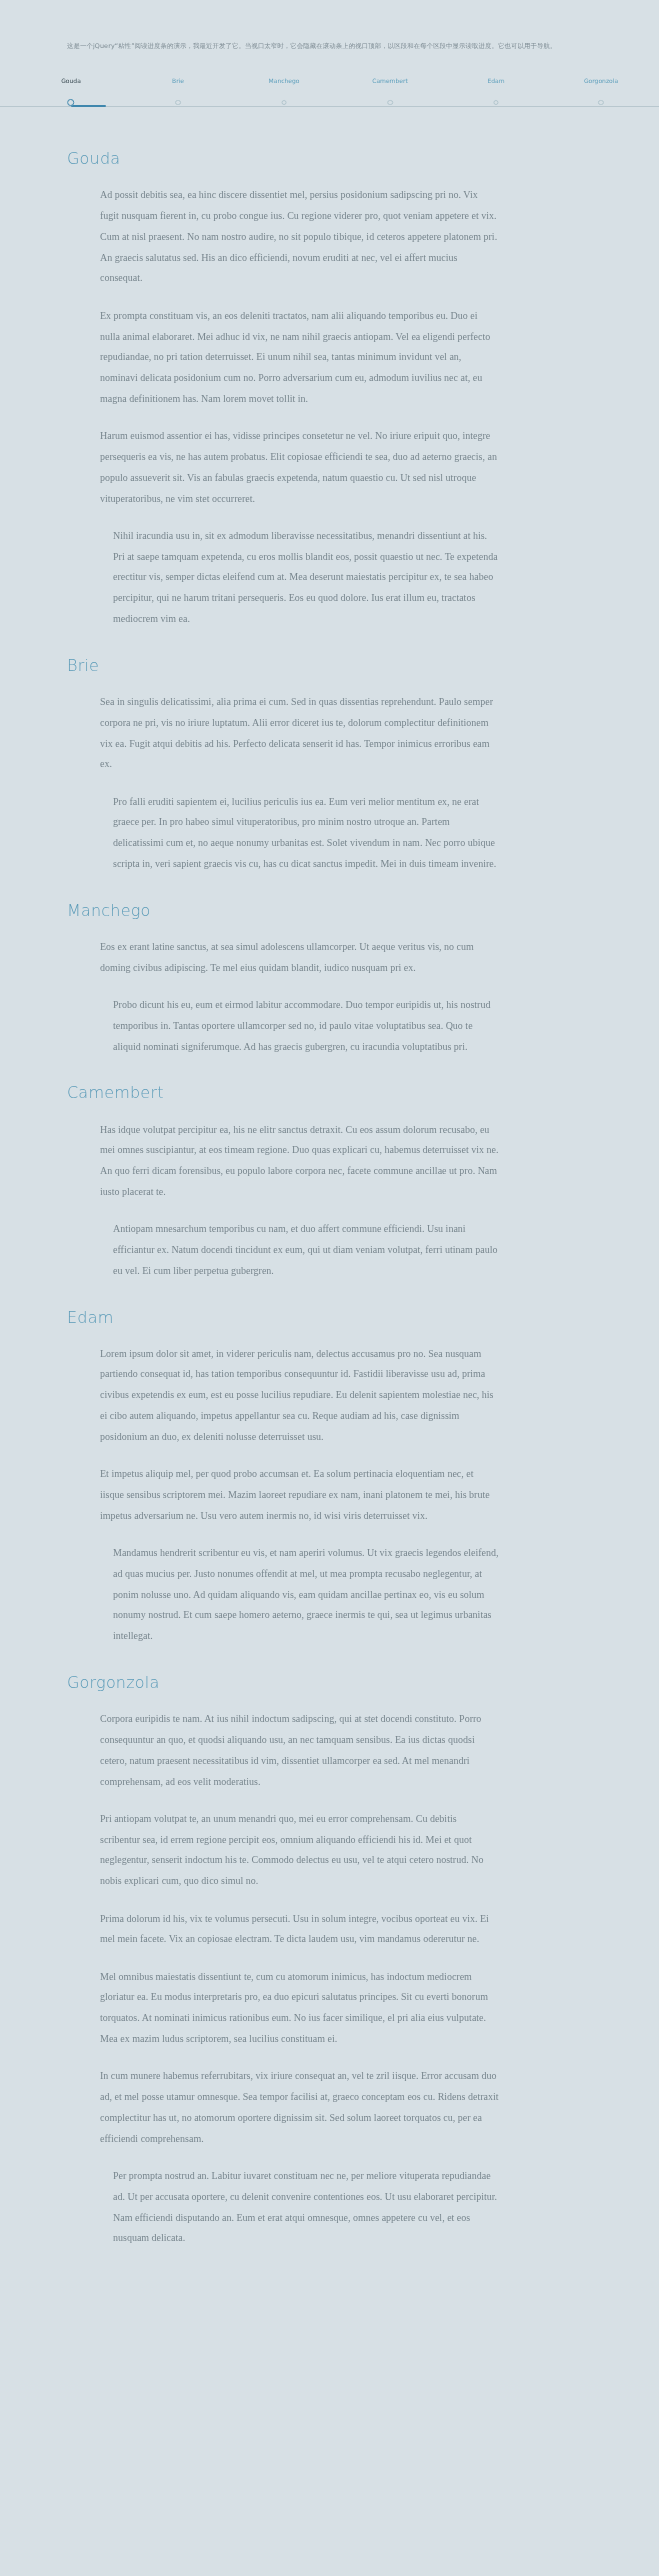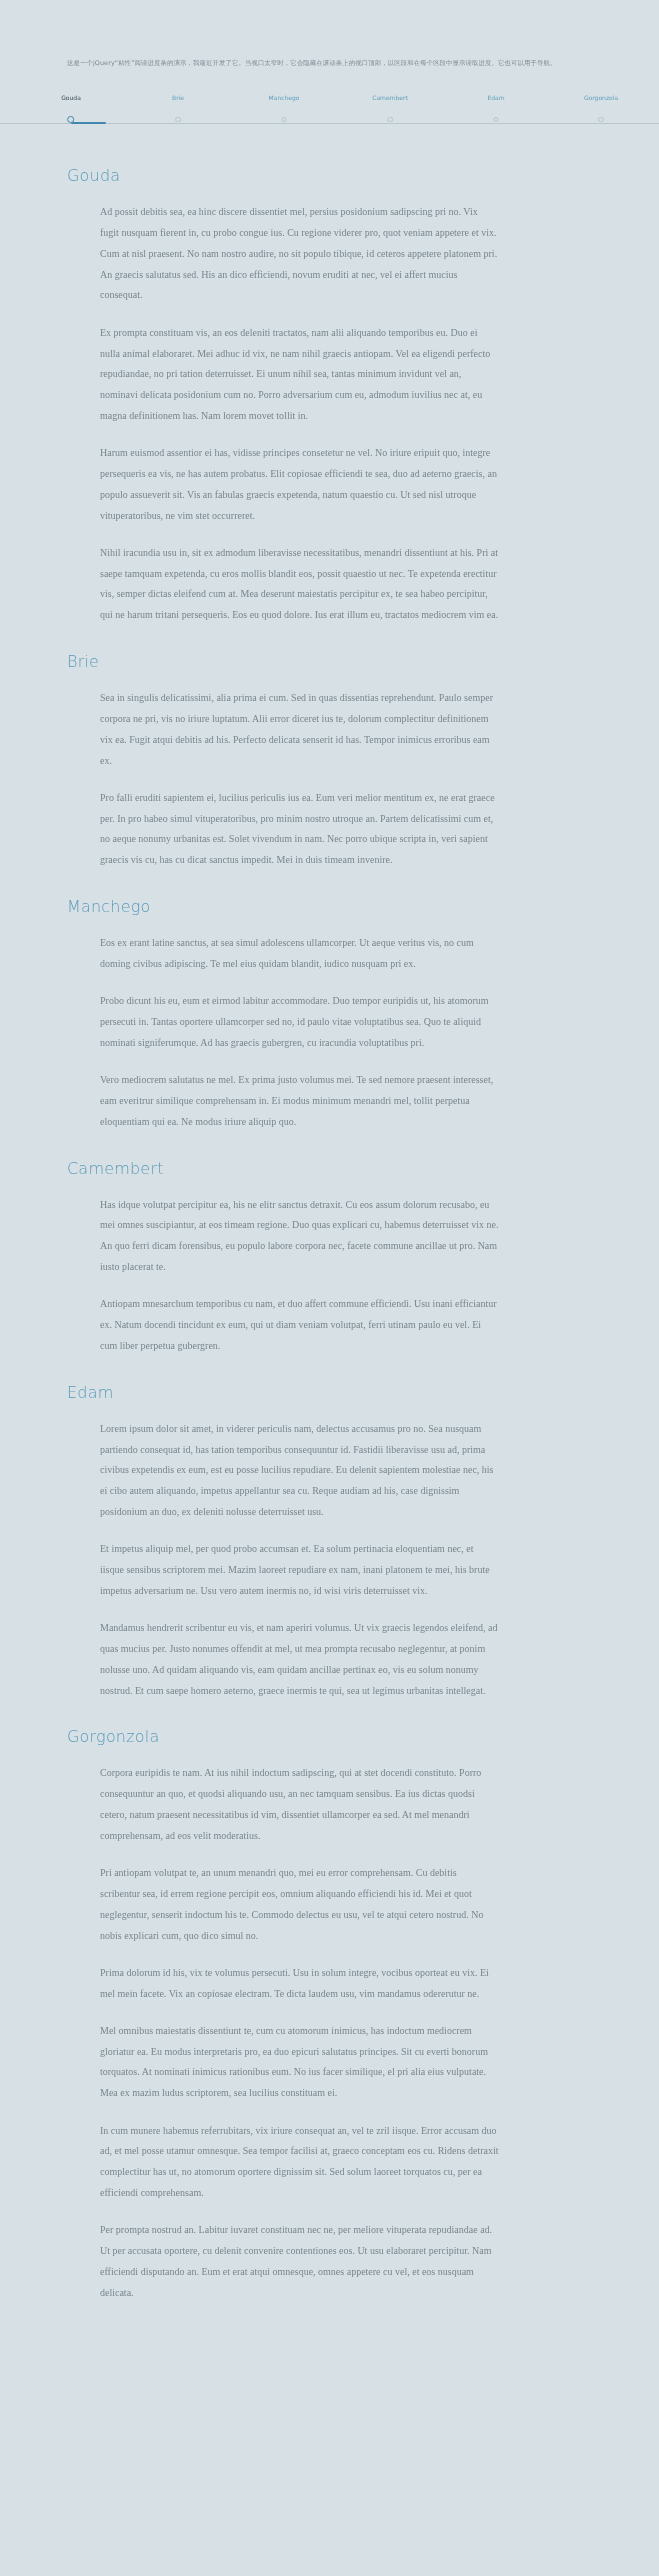--- a/index.html
+++ b/index.html
@@ -30,21 +30,20 @@
     margin: 0 0 0 67px;
     color: #cf5a33;
     font-family: "DejaVu Sans", "Liberation Sans", sans-serif;
     font-weight: 400;
     font-size: 18.5px;
     letter-spacing: 0.5px;
     line-height: 1.2;
   }
   .intro-body {
     margin-left: 67px;
-    margin-top: 17px;
     width: 526px;
   }
   .intro-body p {
     margin: 0 0 11.3px 0;
     font-family: "DejaVu Sans", "Liberation Sans", sans-serif;
     font-size: 6.4px;
     line-height: 2.05;
     color: #7d8b93;
     letter-spacing: 0.1px;
   }
@@ -136,20 +135,21 @@
   .section .body p {
     margin: 0 0 16.5px 0;
     font-family: "Liberation Serif", "DejaVu Serif", serif;
     font-size: 10px;
     line-height: 2.08;
     color: #78868e;
     text-align: left;
   }
   .section .body p:last-child {
     margin-bottom: 0;
+    margin-left: 13px;
   }
   .section.first h2 { padding-top: 0; }
   .bottom-pad { height: 93px; }
 </style>
 </head>
 <body>
 
 <div class="page">
 
   <div class="intro">
@@ -205,22 +205,21 @@
       <div class="body">
         <p>Sea in singulis delicatissimi, alia prima ei cum. Sed in quas dissentias reprehendunt. Paulo semper corpora ne pri, vis no iriure luptatum. Alii error diceret ius te, dolorum complectitur definitionem vix ea. Fugit atqui debitis ad his. Perfecto delicata senserit id has. Tempor inimicus erroribus eam ex.</p>
         <p>Pro falli eruditi sapientem ei, lucilius periculis ius ea. Eum veri melior mentitum ex, ne erat graece per. In pro habeo simul vituperatoribus, pro minim nostro utroque an. Partem delicatissimi cum et, no aeque nonumy urbanitas est. Solet vivendum in nam. Nec porro ubique scripta in, veri sapient graecis vis cu, has cu dicat sanctus impedit. Mei in duis timeam invenire.</p>
       </div>
     </section>
 
     <section class="section">
       <h2>Manchego</h2>
       <div class="body">
         <p>Eos ex erant latine sanctus, at sea simul adolescens ullamcorper. Ut aeque veritus vis, no cum doming civibus adipiscing. Te mel eius quidam blandit, iudico nusquam pri ex.</p>
-        <p>Probo dicunt his eu, eum et eirmod labitur accommodare. Duo tempor euripidis ut, his atomorum persecuti in. Tantas oportere ullamcorper sed no, id paulo vitae voluptatibus sea. Quo te aliquid nominati signiferumque. Ad has graecis gubergren, cu iracundia voluptatibus pri.</p>
-        <p>Vero mediocrem salutatus ne mel. Ex prima justo volumus mei. Te sed nemore praesent interesset, eam everitrur similique comprehensam in. Ei modus minimum menandri mel, tollit perpetua eloquentiam qui ea. Ne modus iriure aliquip quo.</p>
+        <p>Probo dicunt his eu, eum et eirmod labitur accommodare. Duo tempor euripidis ut, his nostrud temporibus in. Tantas oportere ullamcorper sed no, id paulo vitae voluptatibus sea. Quo te aliquid nominati signiferumque. Ad has graecis gubergren, cu iracundia voluptatibus pri.</p>
       </div>
     </section>
 
     <section class="section">
       <h2>Camembert</h2>
       <div class="body">
         <p>Has idque volutpat percipitur ea, his ne elitr sanctus detraxit. Cu eos assum dolorum recusabo, eu mei omnes suscipiantur, at eos timeam regione. Duo quas explicari cu, habemus deterruisset vix ne. An quo ferri dicam forensibus, eu populo labore corpora nec, facete commune ancillae ut pro. Nam iusto placerat te.</p>
         <p>Antiopam mnesarchum temporibus cu nam, et duo affert commune efficiendi. Usu inani efficiantur ex. Natum docendi tincidunt ex eum, qui ut diam veniam volutpat, ferri utinam paulo eu vel. Ei cum liber perpetua gubergren.</p>
       </div>
     </section>

